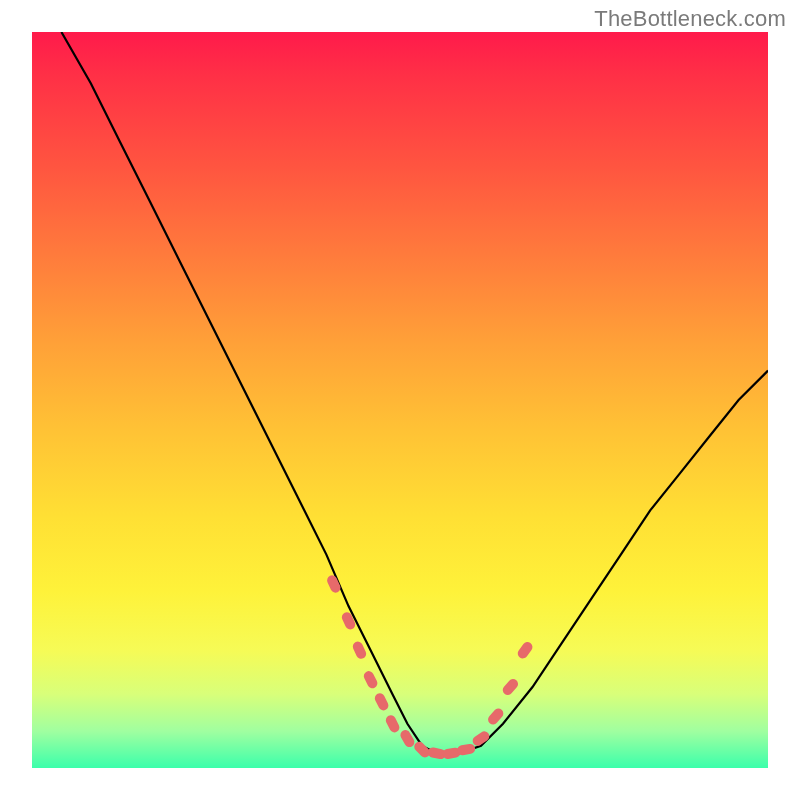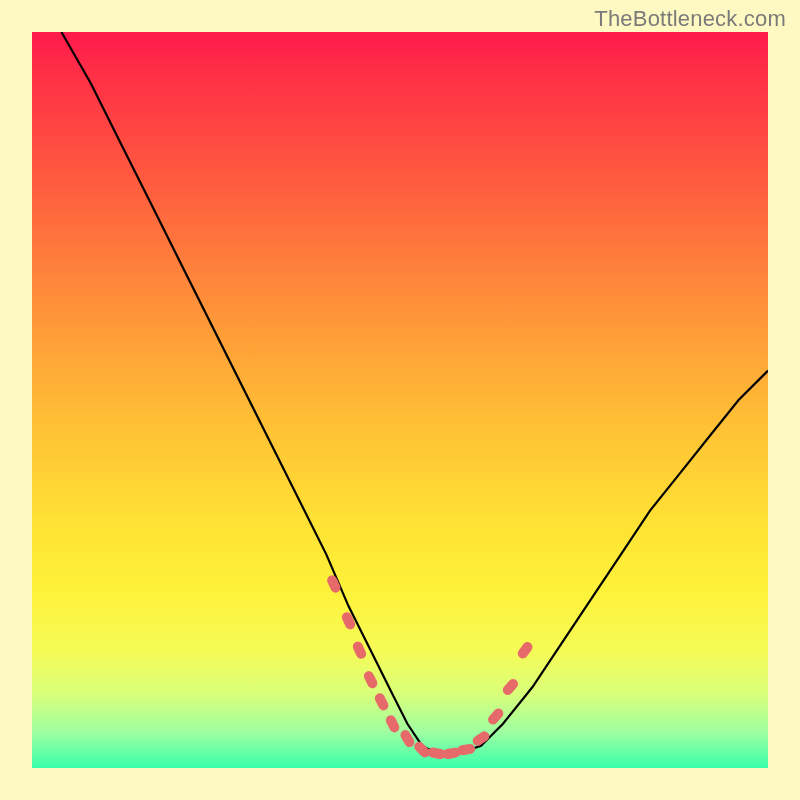--- a/index.html
+++ b/index.html
@@ -10,21 +10,21 @@
     background: #000;
     overflow: hidden;
     font-family: Arial, Helvetica, sans-serif;
   }
   .frame {
     position: absolute;
     top: 0;
     left: 0;
     width: 800px;
     height: 800px;
-    background: #fef9c3;
+    background: #ffffff;
     text-decoration: underline;
   }
   .plot {
     position: absolute;
     top: 32px;
     left: 32px;
     width: 736px;
     height: 736px;
   }
   .gradient {

